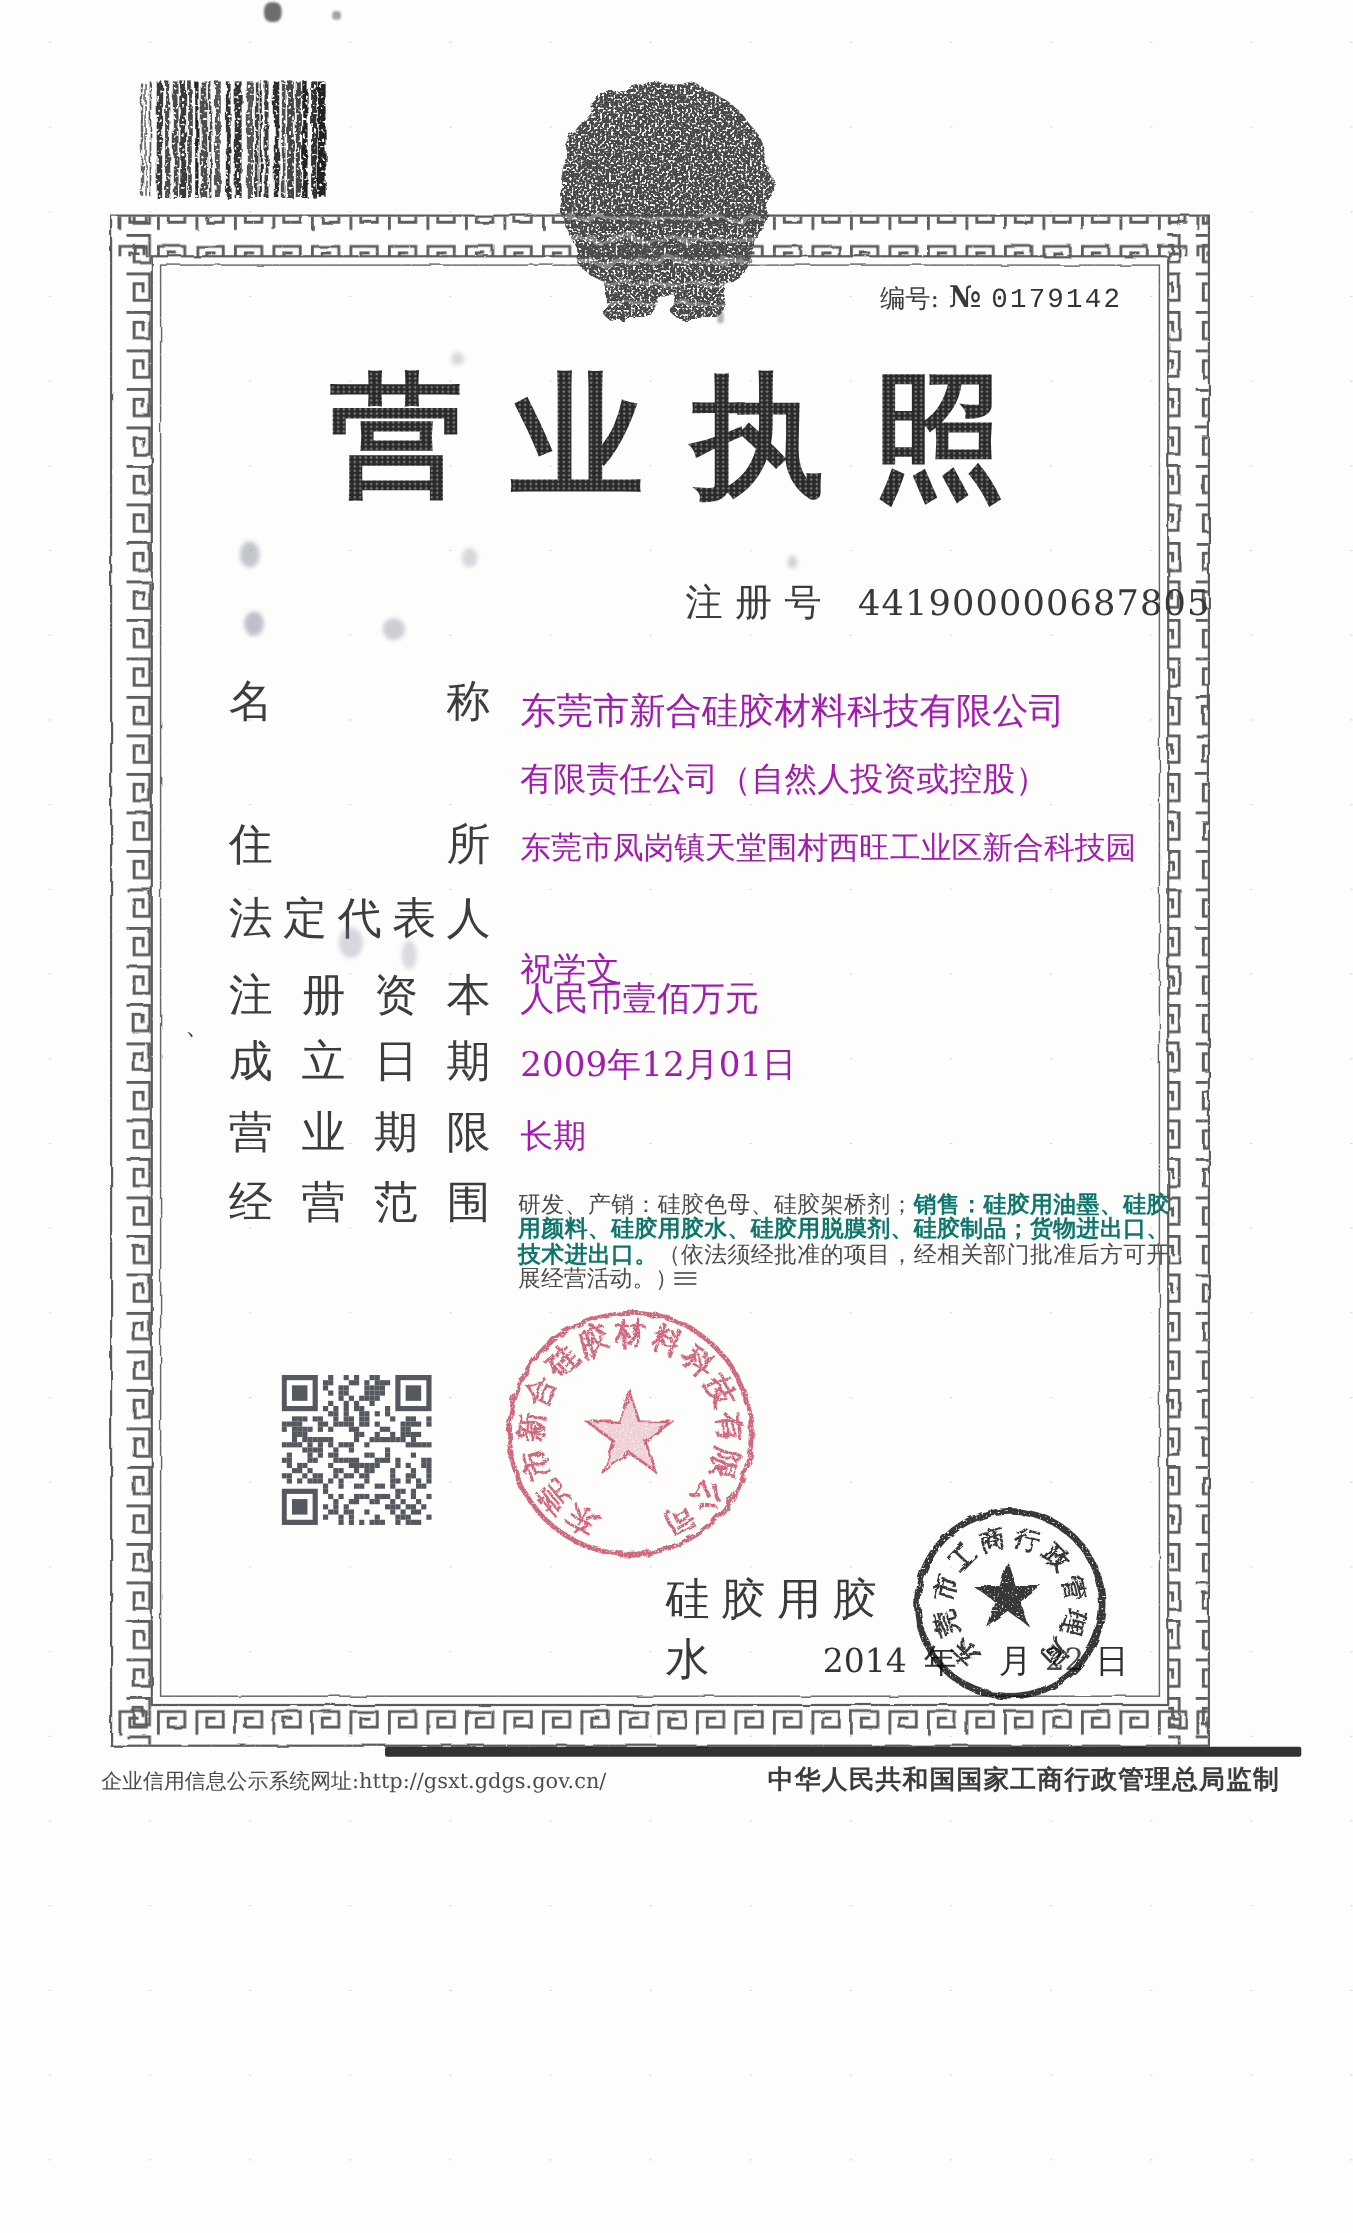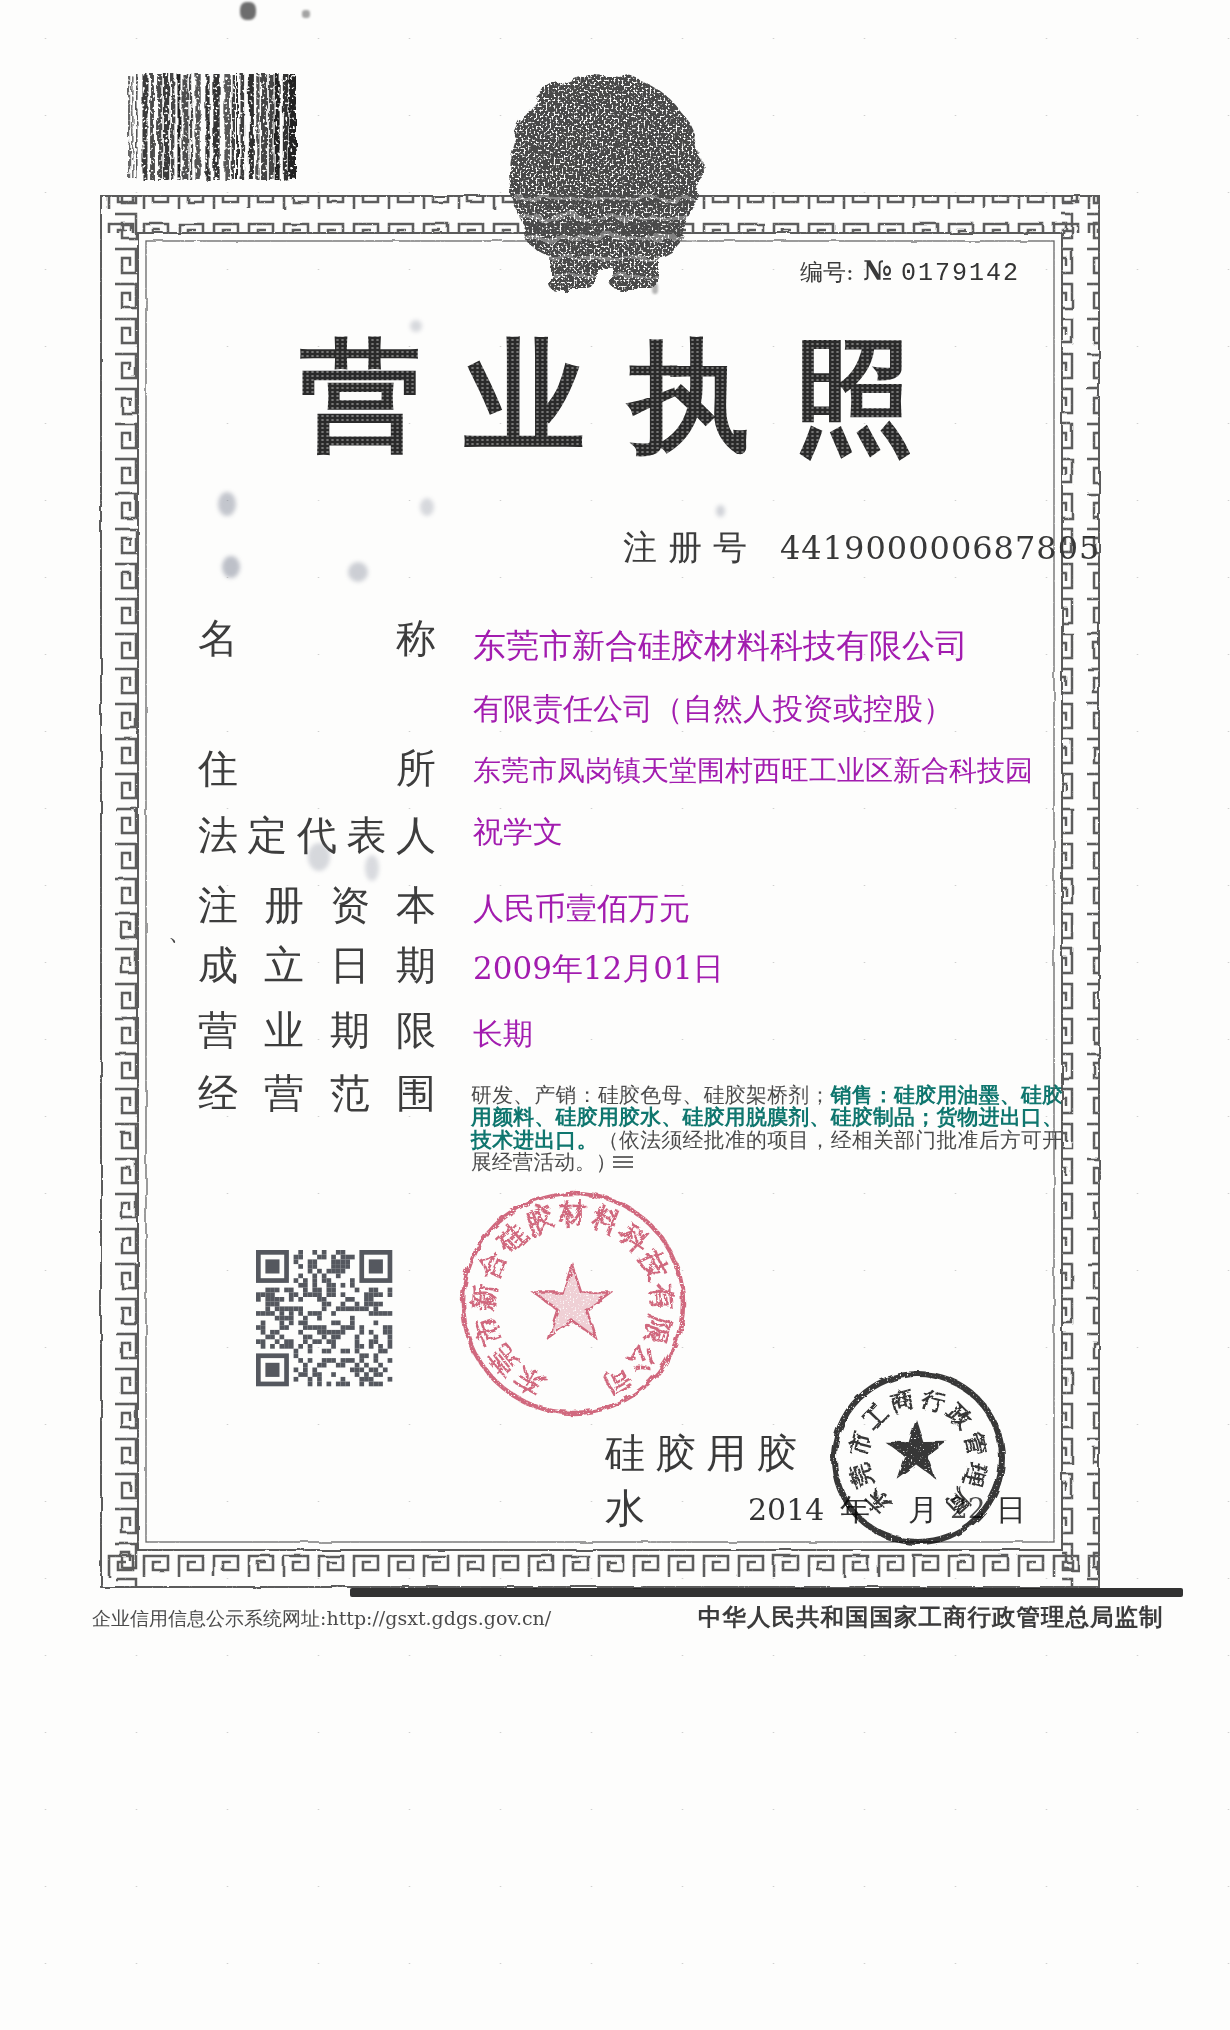--- a/index.html
+++ b/index.html
@@ -20,21 +20,21 @@
          font-family:"DejaVu Sans","Liberation Sans",sans-serif;font-weight:900;
          font-size:121px;line-height:1.1;color:#2a2a2a;}
   .grain{position:absolute;left:240px;top:310px;width:730px;height:200px;z-index:3;pointer-events:none;
          background:radial-gradient(rgba(253,253,252,.95) 1px, rgba(253,253,252,0) 1.5px);
          background-size:5px 4px;opacity:.38;}
   
   .regline{left:623px;top:525px;display:flex;align-items:center;}
   .regline .lab{font-size:34px;letter-spacing:11px;color:#3c3c3c;}
   .regline .val{font-size:32px;margin-left:22px;letter-spacing:1px;color:#383838;}
   
-  .flabel{position:absolute;left:198px;width:238px;font-size:40px;color:#3d3d3d;font-weight:500;
+  .flabel{position:absolute;left:208px;width:238px;font-size:40px;color:#3d3d3d;font-weight:500;
           text-align:justify;text-align-last:justify;line-height:1.1;}
   .fvalue{position:absolute;left:473px;color:#a21caf;line-height:1.2;}
   .scope{position:absolute;left:471px;top:1084px;width:592px;font-size:20.8px;line-height:22.4px;
          color:#4a4a4a;text-align:justify;}
   .scope .b{font-weight:700;color:#0f766e;}
   
   .rlabel{left:605px;top:1426px;width:192px;font-size:40px;color:#3a3a3a;font-weight:500;
           text-align:justify;text-align-last:justify;}
   .dyear{left:748px;top:1490px;font-size:30px;color:#333;word-spacing:6px;}
   .dmonth{left:908px;top:1490px;font-size:30px;color:#2e2e2e;}
@@ -166,21 +166,21 @@
 
   <div class="flabel" style="top:616px">名称</div>
   <div class="fvalue" style="top:626px;font-size:33px">东莞市新合硅胶材料科技有限公司</div>
 
   <div class="fvalue" style="top:691px;font-size:30px">有限责任公司（自然人投资或控股）</div>
 
   <div class="flabel" style="top:746px">住所</div>
   <div class="fvalue" style="top:754px;font-size:28px">东莞市凤岗镇天堂围村西旺工业区新合科技园</div>
 
   <div class="flabel" style="top:813px">法定代表人</div>
-  <div class="fvalue" style="top:814px;font-size:30px">祝学文</div>
+  <div class="fvalue" style="top:864px;font-size:30px">祝学文</div>
 
   <div class="flabel" style="top:883px">注册资本</div>
   <div class="fvalue" style="top:890px;font-size:31px">人民币壹佰万元</div>
 
   <div class="flabel" style="top:943px">成立日期</div>
   <div class="fvalue" style="top:950px;font-size:31px">2009年12月01日</div>
 
   <div class="flabel" style="top:1008px">营业期限</div>
   <div class="fvalue" style="top:1016px;font-size:30px">长期</div>
 

